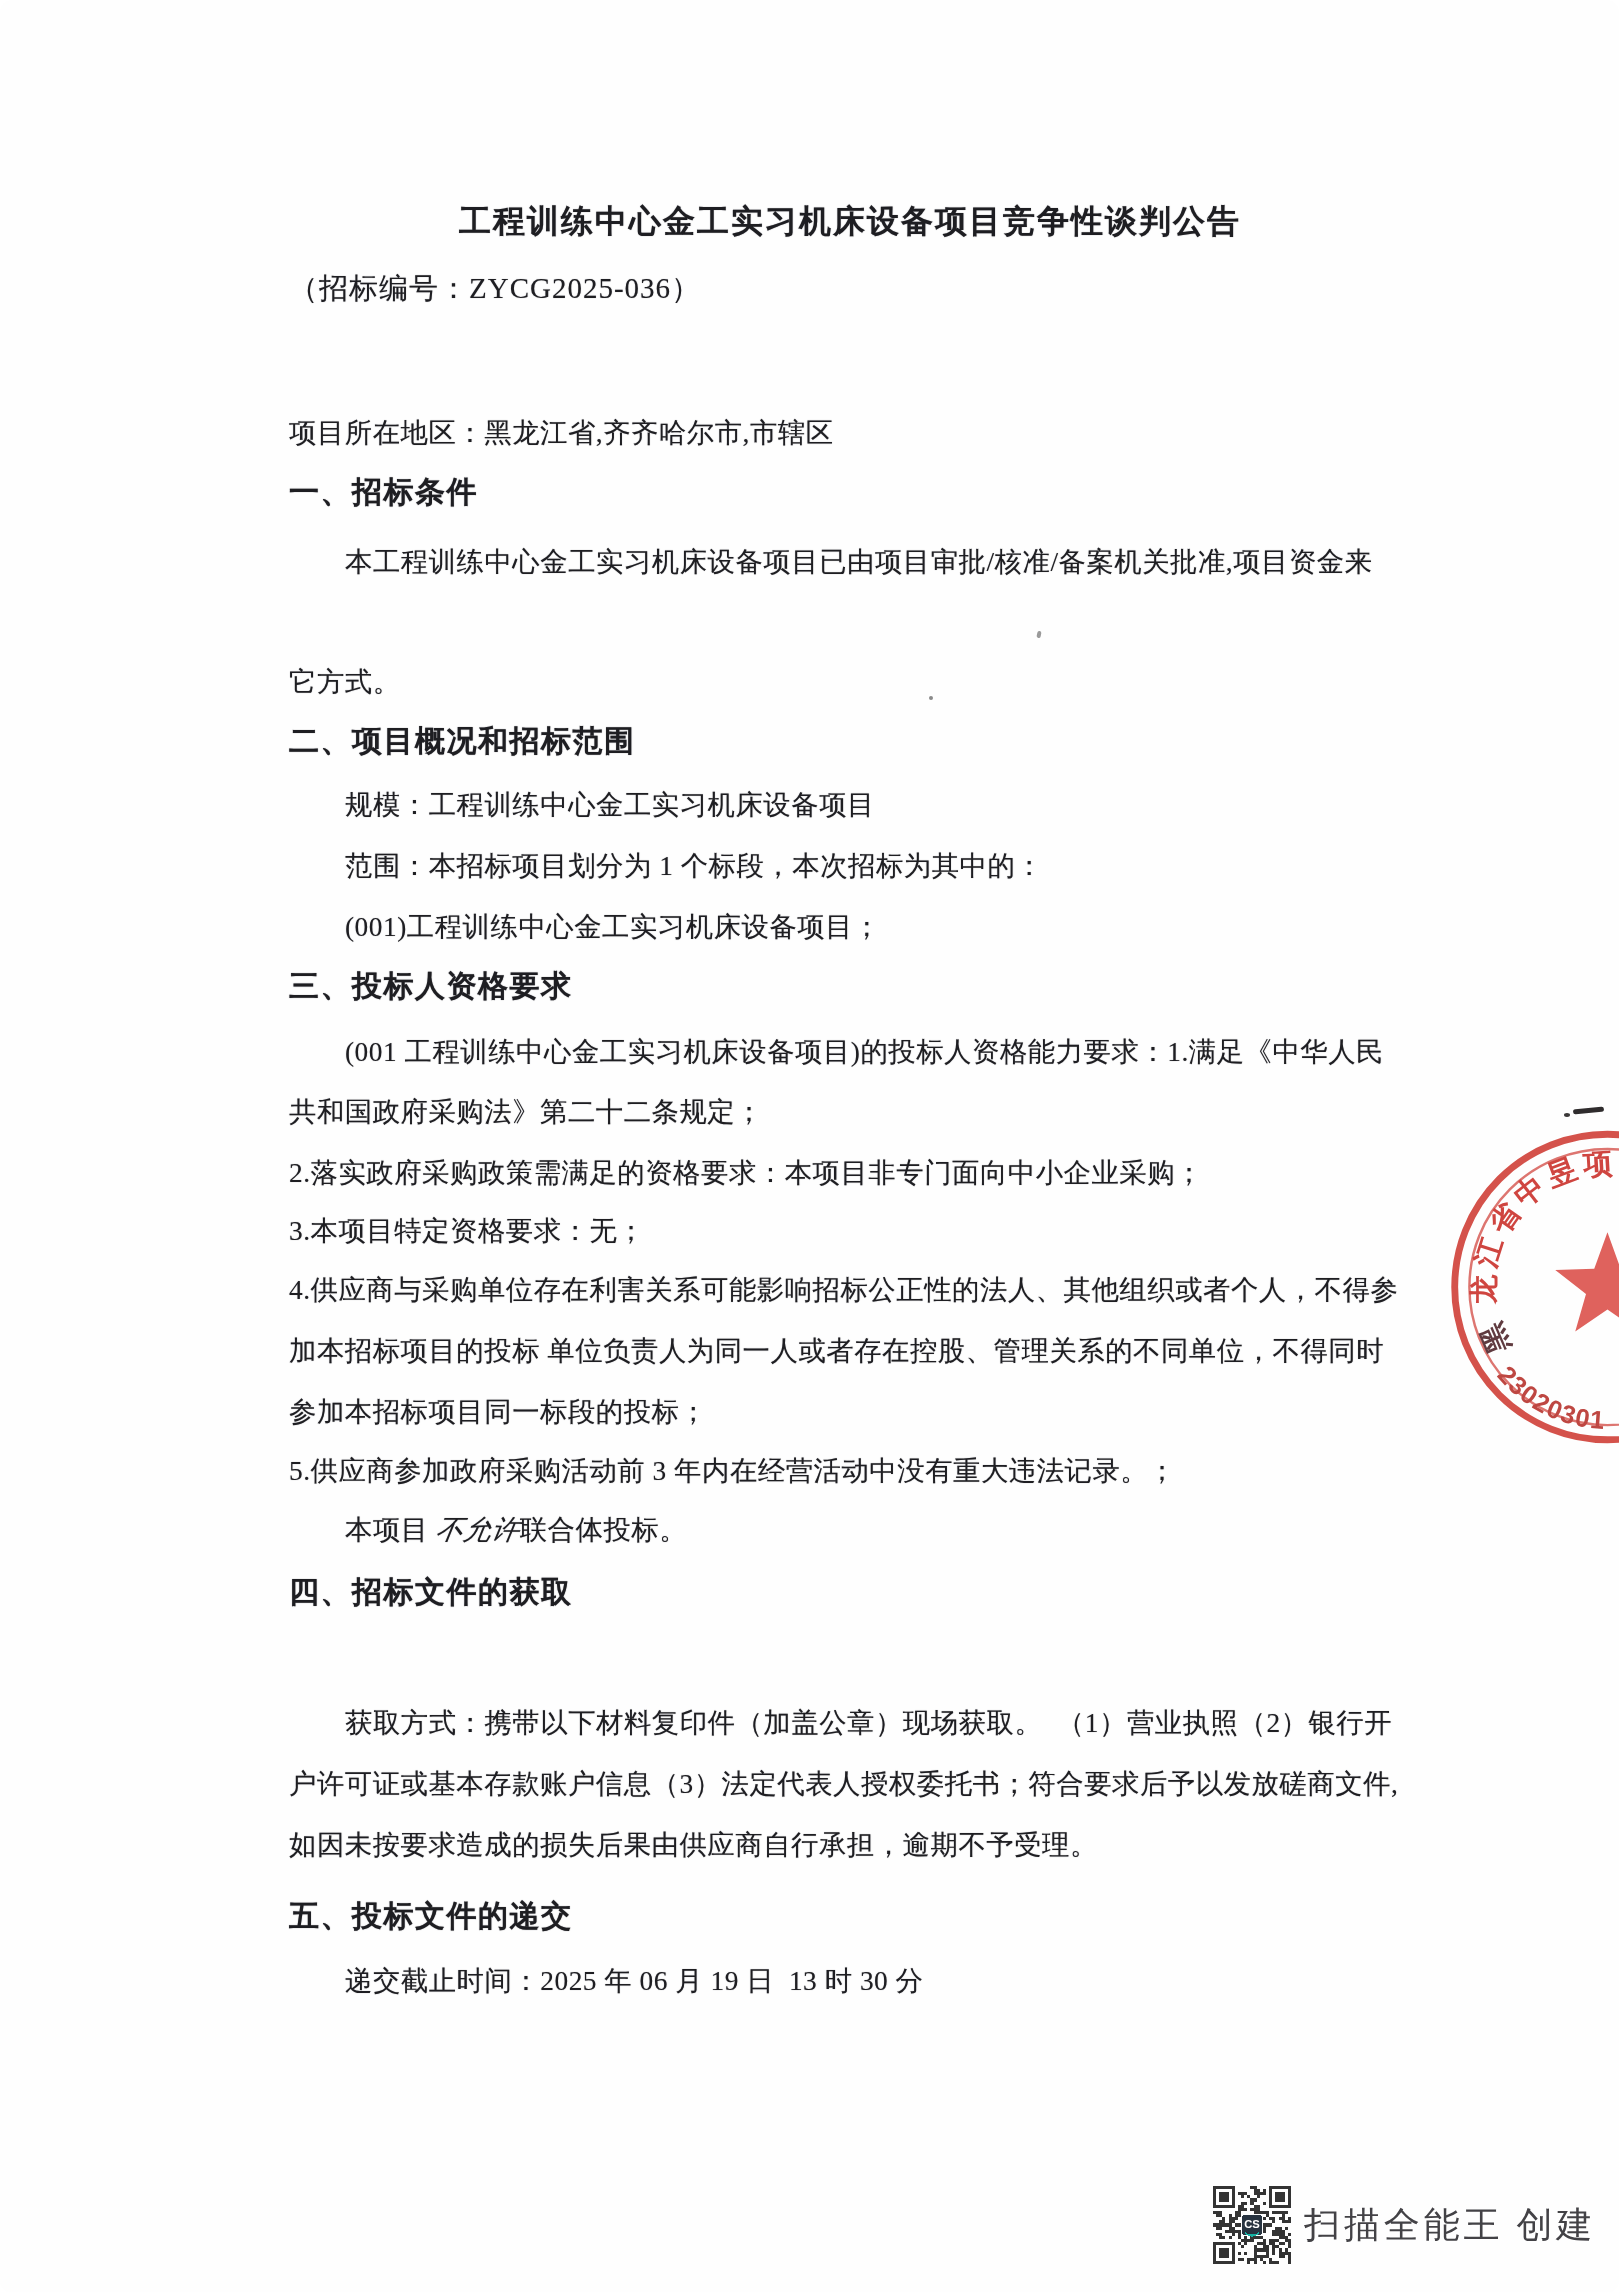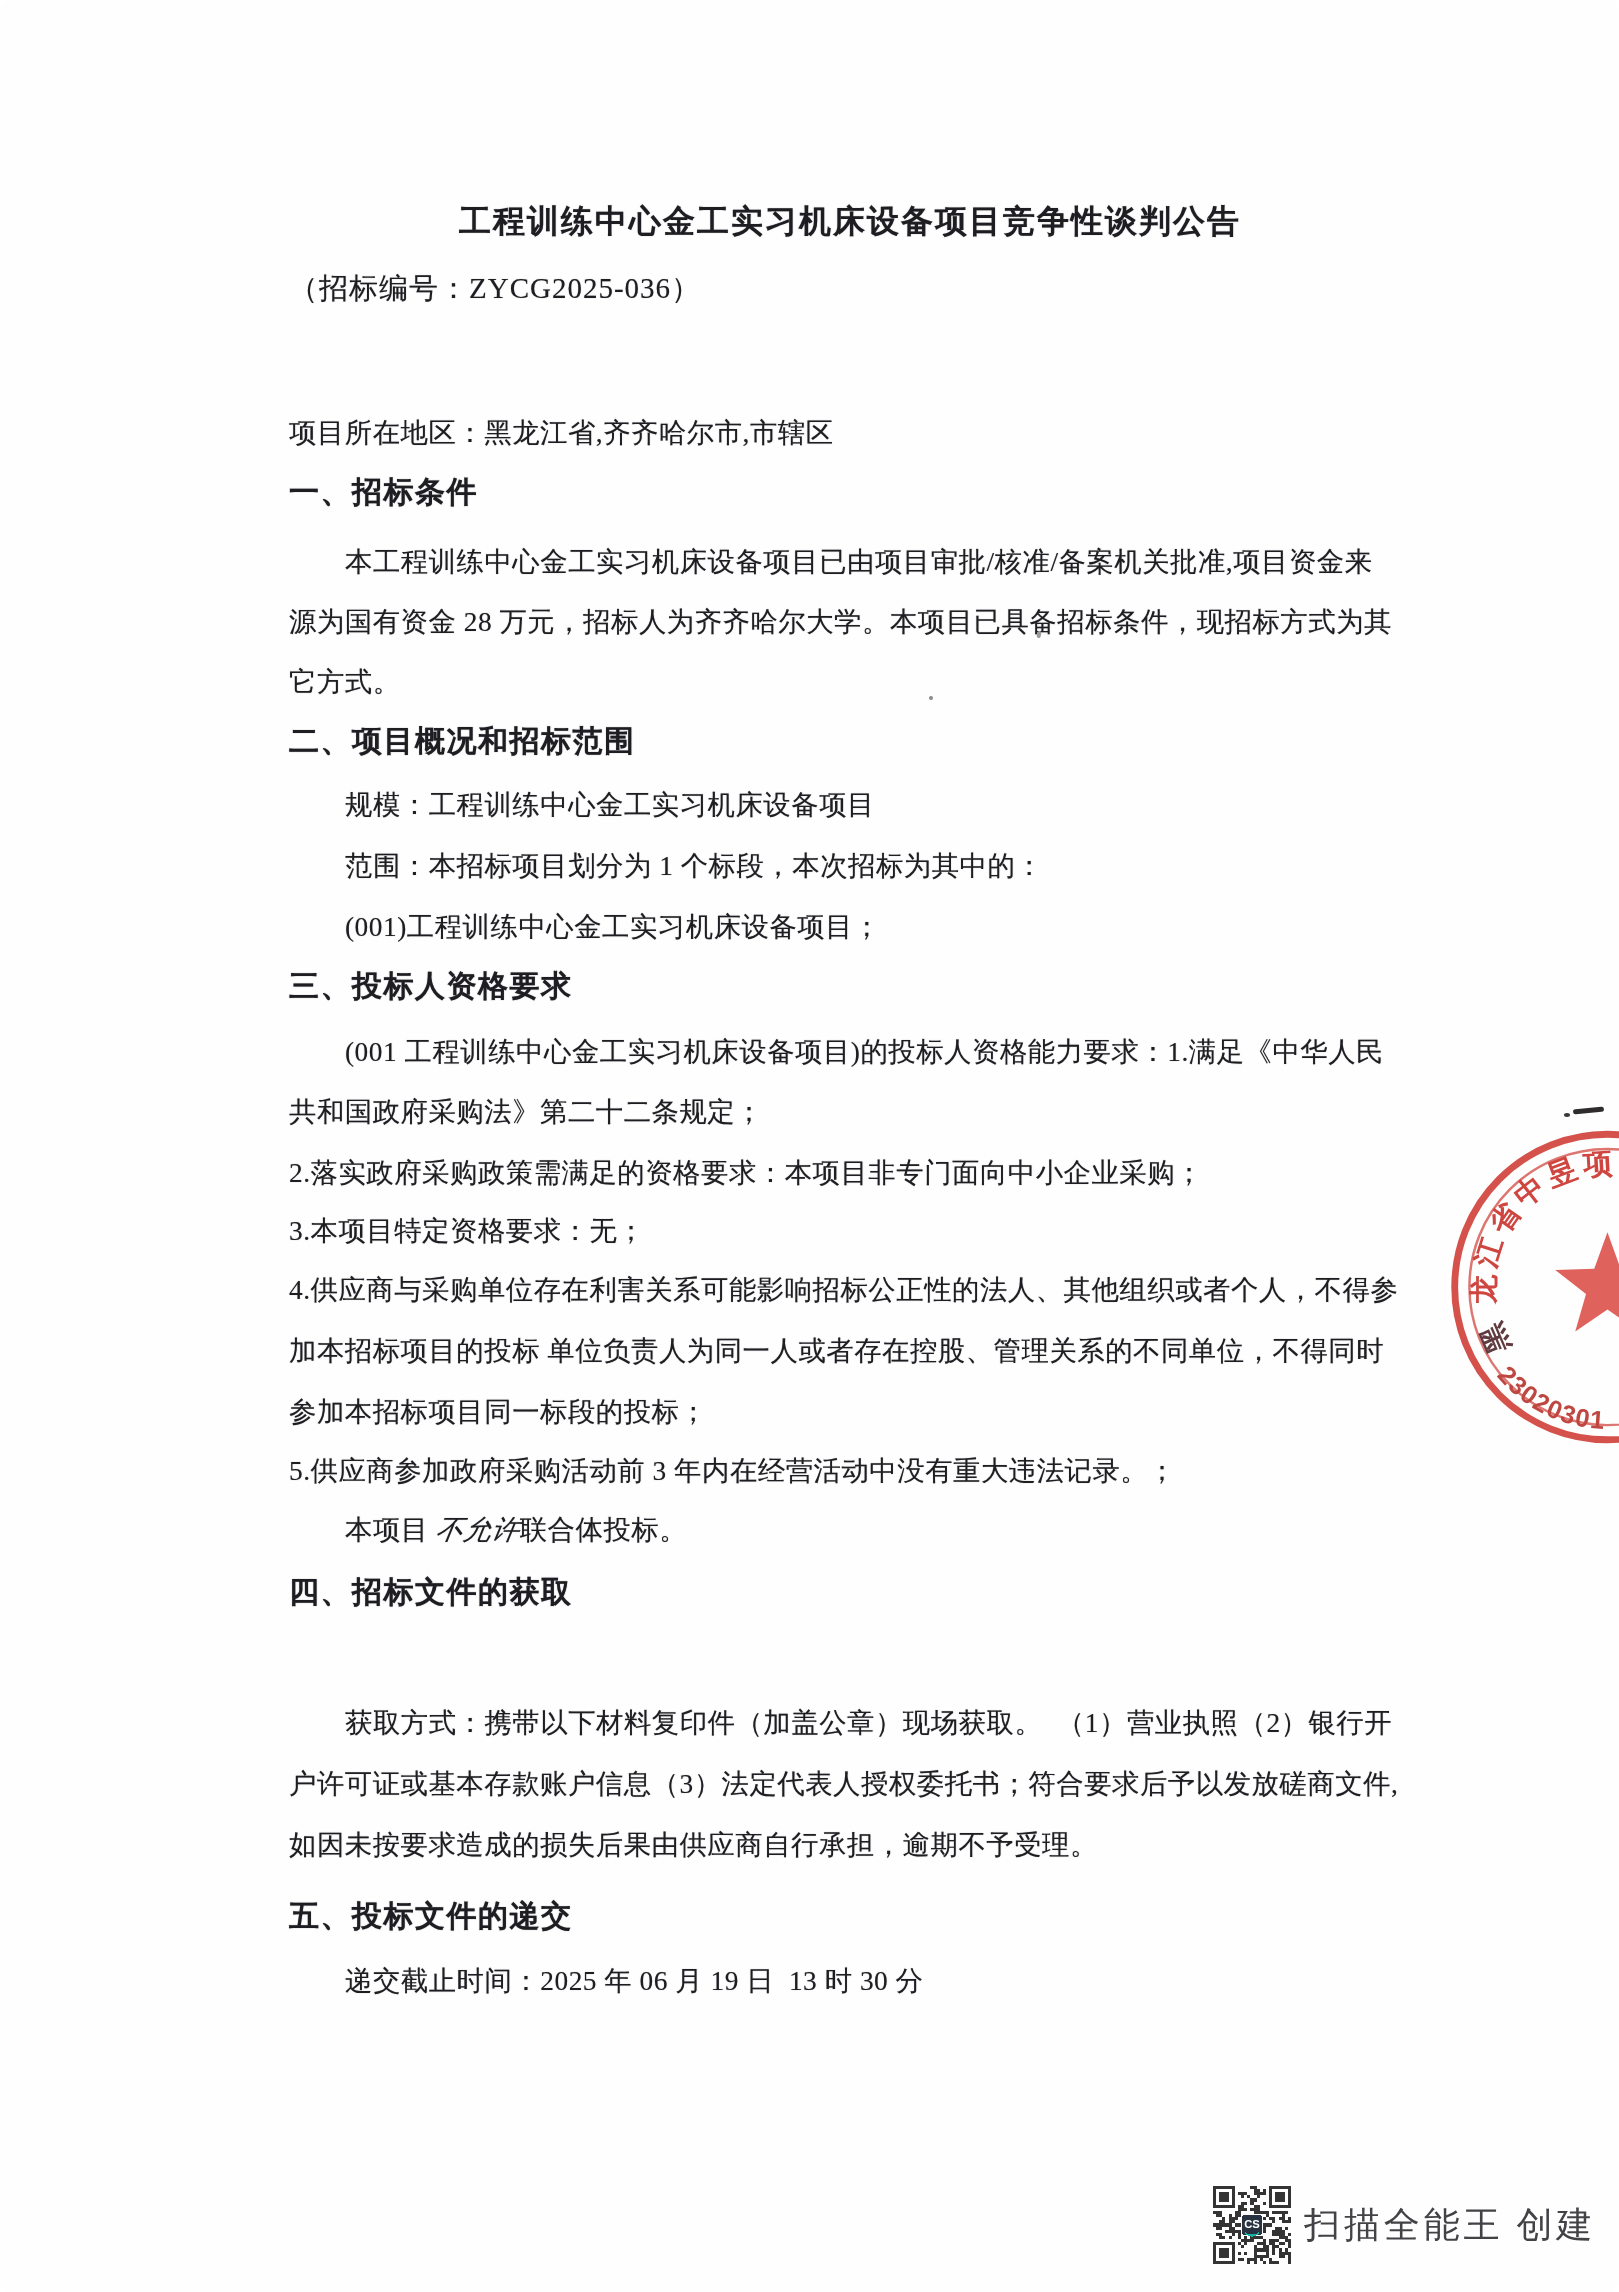--- a/index.html
+++ b/index.html
@@ -50,21 +50,20 @@
 <body>
 
 <div class="page">
 
   <div class="doc-title">工程训练中心金工实习机床设备项目竞争性谈判公告</div>
   <div class="doc-subtitle">（招标编号：ZYCG2025-036）</div>
 
   <div class="dline" style="top:416px">项目所在地区：黑龙江省,齐齐哈尔市,市辖区</div>
   <div class="dline h" style="top:474px">一、招标条件</div>
   <div class="dline ind" style="top:545px">本工程训练中心金工实习机床设备项目已由项目审批/核准/备案机关批准,项目资金来</div>
-  <div class="dline" style="top:605px">源为国有资金 28 万元，招标人为齐齐哈尔大学。本项目已具备招标条件，现招标方式为其</div>
   <div class="dline" style="top:665px">它方式。</div>
   <div class="dline h" style="top:723px">二、项目概况和招标范围</div>
   <div class="dline ind" style="top:788px">规模：工程训练中心金工实习机床设备项目</div>
   <div class="dline ind" style="top:849px">范围：本招标项目划分为 1 个标段，本次招标为其中的：</div>
   <div class="dline ind" style="top:910px">(001)工程训练中心金工实习机床设备项目；</div>
   <div class="dline h" style="top:968px">三、投标人资格要求</div>
   <div class="dline ind" style="top:1035px">(001 工程训练中心金工实习机床设备项目)的投标人资格能力要求：1.满足《中华人民</div>
   <div class="dline" style="top:1095px">共和国政府采购法》第二十二条规定；</div>
   <div class="dline" style="top:1156px">2.落实政府采购政策需满足的资格要求：本项目非专门面向中小企业采购；</div>
   <div class="dline" style="top:1214px">3.本项目特定资格要求：无；</div>

